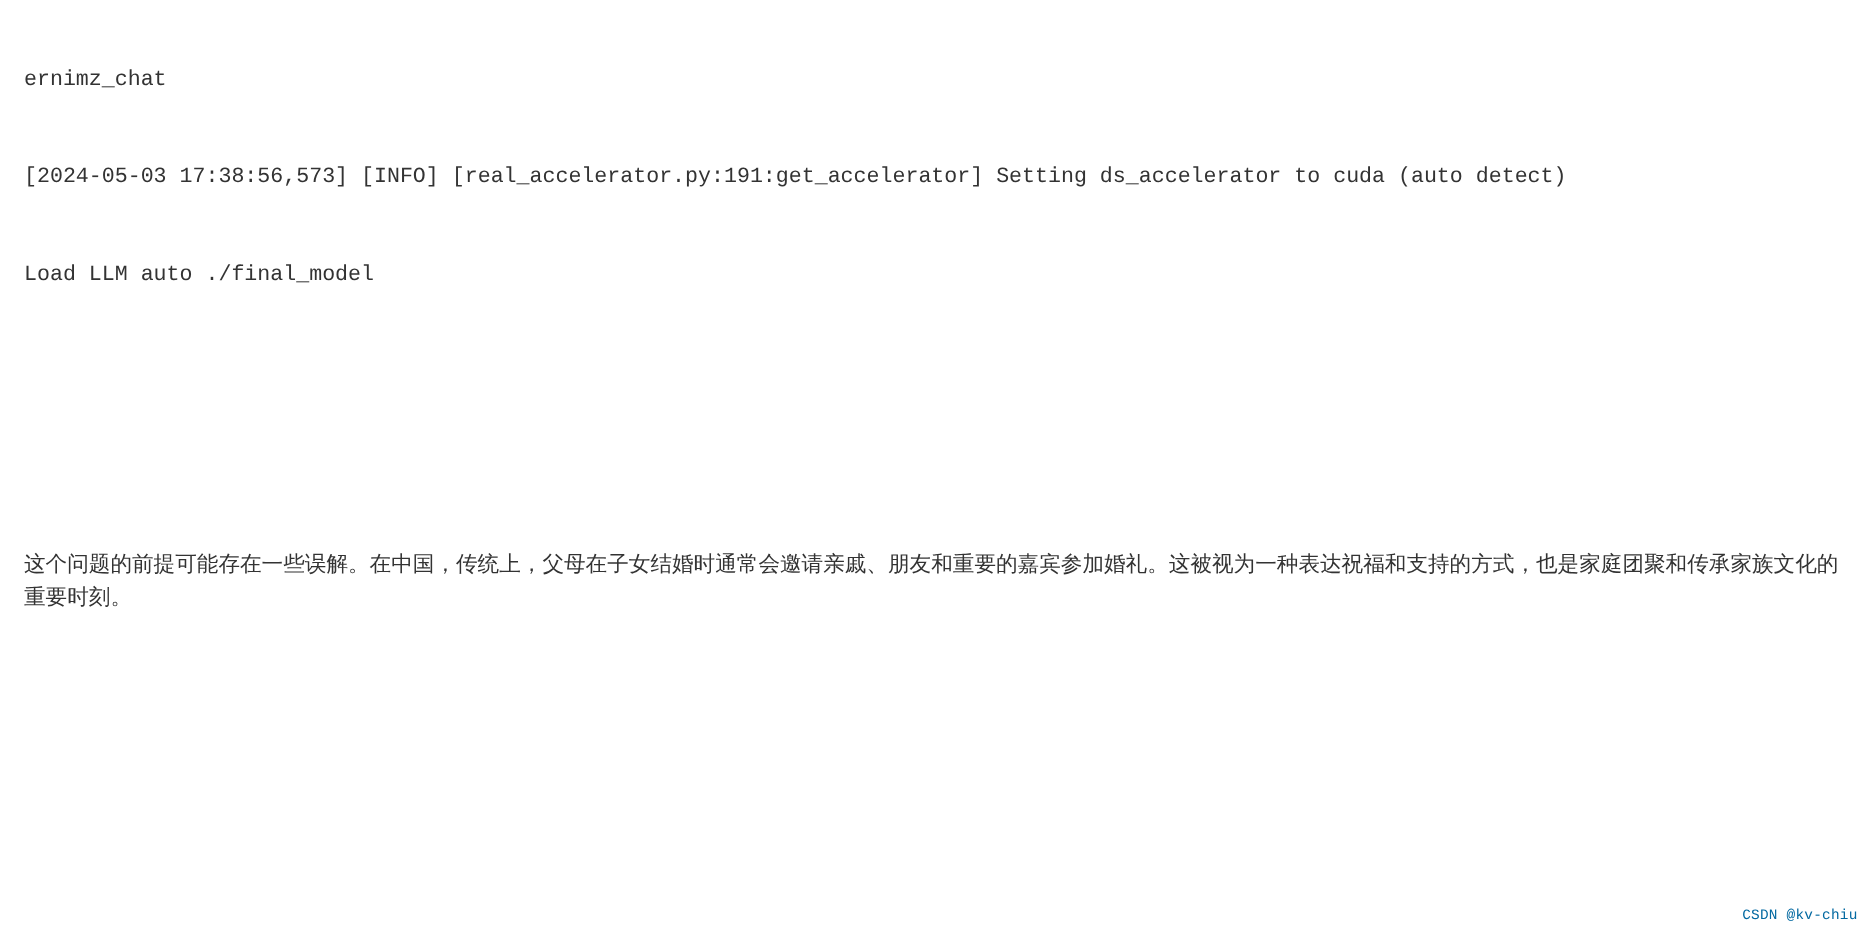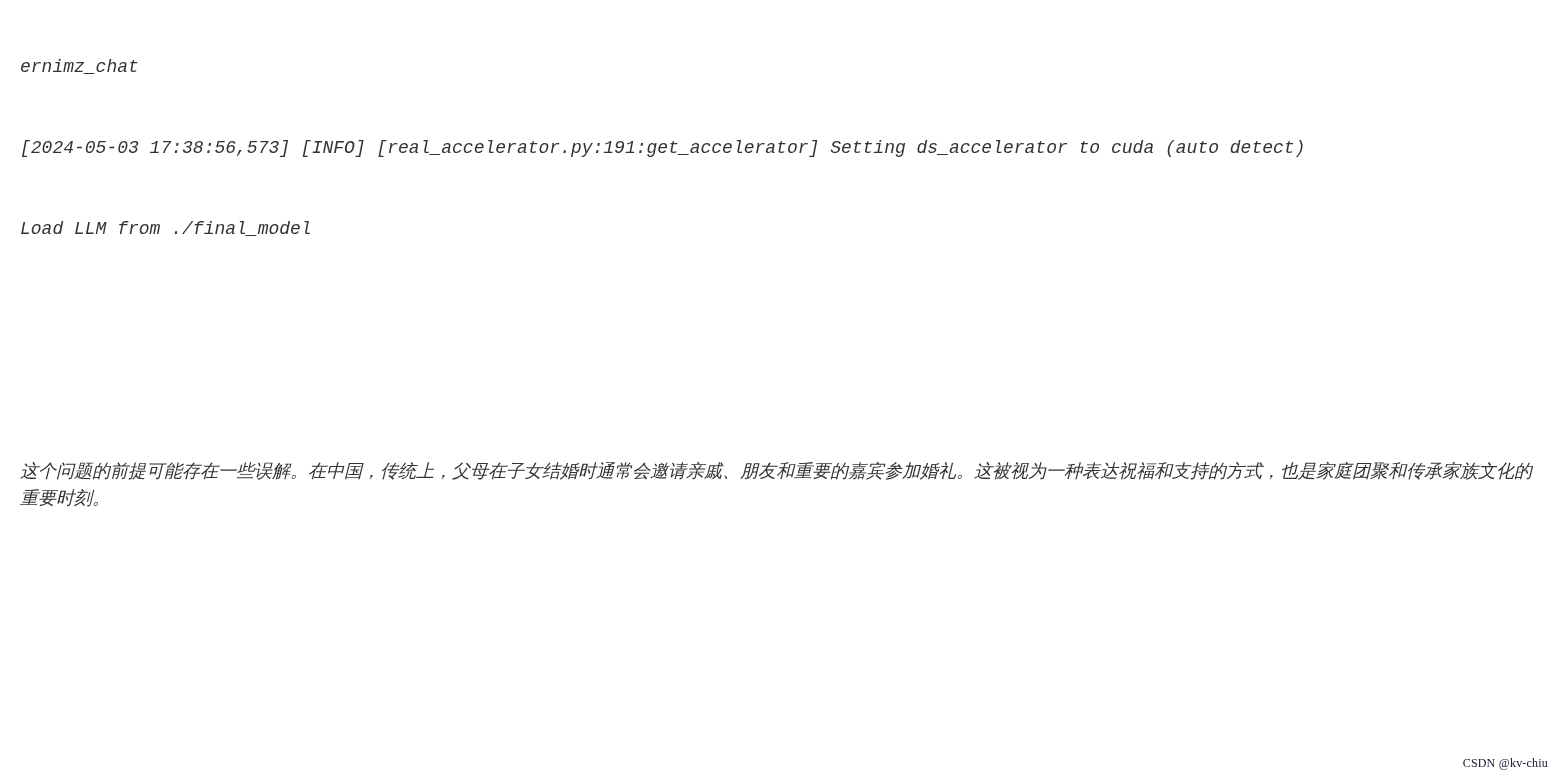--- a/index.html
+++ b/index.html
@@ -12,21 +12,20 @@
     color: #333333;
     width: 1556px;
   }
   .terminal {
     padding: 0 20px 2px 20px;
     white-space: pre-wrap;
     word-break: break-all;
   }
   .line {
     display: block;
-    font-style: italic;
   }
   .progress-row {
     display: flex;
     align-items: center;
     flex-wrap: nowrap;
   }
   .progress-bar {
     display: inline-block;
     height: 22px;
     background: #333333;
@@ -37,32 +36,32 @@
   }
   .blank { height: 27px; }
   .para {
     margin: 0;
   }
   .watermark {
     position: fixed;
     right: 8px;
     bottom: 2px;
     font-size: 12px;
-    color: #0f172a;
-    font-family: Liberation Serif, serif;
+    color: #0369a1;
+    font-family: Liberation Mono, monospace;
     letter-spacing: 0.2px;
   }
 </style>
 </head>
 <body>
 
 <div class="terminal">
   <span class="line">ernimz_chat</span>
   <span class="line">[2024-05-03 17:38:56,573] [INFO] [real_accelerator.py:191:get_accelerator] Setting ds_accelerator to cuda (auto detect)</span>
-  <span class="line">Load LLM from ./final_model</span>
+  <span class="line">Load LLM auto ./final_model</span>
   <div class="blank"></div>
   <div class="blank"></div>
   <span class="line para">这个问题的前提可能存在一些误解。在中国，传统上，父母在子女结婚时通常会邀请亲戚、朋友和重要的嘉宾参加婚礼。这被视为一种表达祝福和支持的方式，也是家庭团聚和传承家族文化的重要时刻。</span>
   
   
   
   
   
   
   

